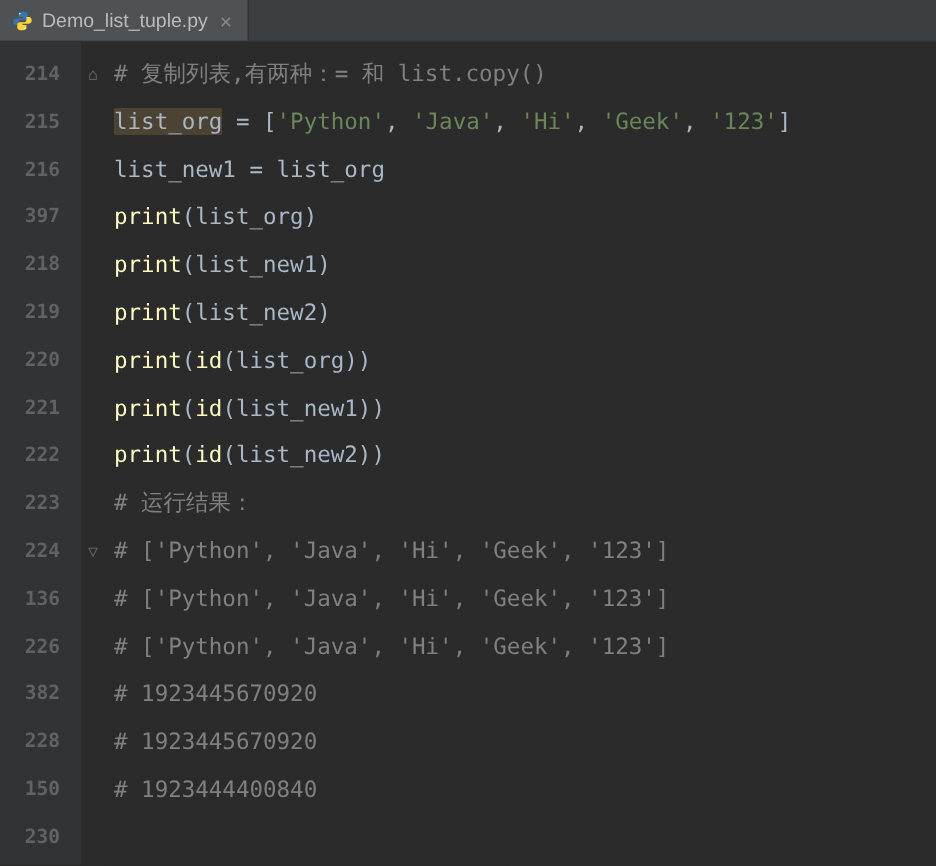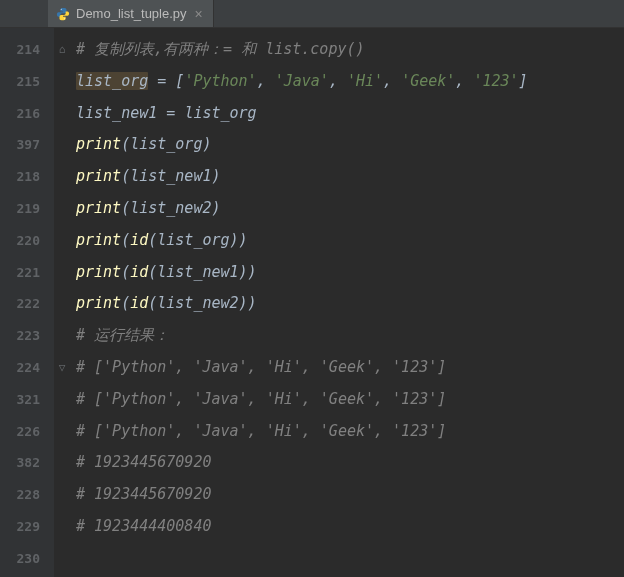--- a/index.html
+++ b/index.html
@@ -10,21 +10,20 @@
   color: #a9b7c6;
   width: 624px;
   height: 577px;
   overflow: hidden;
 }
 .tab-bar {
   background: #3c3f41;
   height: 28px;
   display: flex;
   border-bottom: 1px solid #323232;
-  padding-left: 48px;
 }
 .tab {
   background: #4e5254;
   display: flex;
   align-items: center;
   padding: 0 8px;
   gap: 6px;
   color: #bbbbbb;
   font-size: 13px;
   font-family: sans-serif;
@@ -82,21 +81,20 @@
 .code-area {
   flex: 1;
   padding-top: 6px;
   padding-left: 4px;
   overflow: hidden;
 }
 .code-line {
   height: 31.8px;
   line-height: 31.8px;
   white-space: pre;
-  font-style: italic;
 }
 .c-comment { color: #808080; }
 .c-string { color: #6a8759; }
 .c-builtin { color: #fef9c3; }
 .c-ident { color: #a9b7c6; }
 .c-op { color: #a9b7c6; }
 .highlight-var {
   background: #4d4333;
   border-radius: 1px;
 }
@@ -125,25 +123,25 @@
       <div class="gutter-line">215</div>
       <div class="gutter-line">216</div>
       <div class="gutter-line">397</div>
       <div class="gutter-line">218</div>
       <div class="gutter-line">219</div>
       <div class="gutter-line">220</div>
       <div class="gutter-line">221</div>
       <div class="gutter-line">222</div>
       <div class="gutter-line">223</div>
       <div class="gutter-line">224</div>
-      <div class="gutter-line">321</div>
+      <div class="gutter-line">136</div>
       <div class="gutter-line">226</div>
       <div class="gutter-line">382</div>
       <div class="gutter-line">228</div>
-      <div class="gutter-line">229</div>
+      <div class="gutter-line">150</div>
       <div class="gutter-line">230</div>
     </div>
   <div class="fold-area" id="fold-area">
       <div class="fold-marker" style="top: 15px;">⌂</div>
       <div class="fold-marker" style="top: 333px;">▽</div>
     </div>
   <div class="code-area" id="code-area">
       <div class="code-line"><span class="c-comment"># 复制列表,有两种：= 和 list.copy()</span></div>
       <div class="code-line"><span class="highlight-var">list_org</span><span class="c-op"> = [</span><span class="c-string">'Python'</span><span class="c-op">, </span><span class="c-string">'Java'</span><span class="c-op">, </span><span class="c-string">'Hi'</span><span class="c-op">, </span><span class="c-string">'Geek'</span><span class="c-op">, </span><span class="c-string">'123'</span><span class="c-op">]</span></div>
       <div class="code-line"><span class="c-ident">list_new1 </span><span class="c-op">= </span><span class="c-ident">list_org</span></div>

